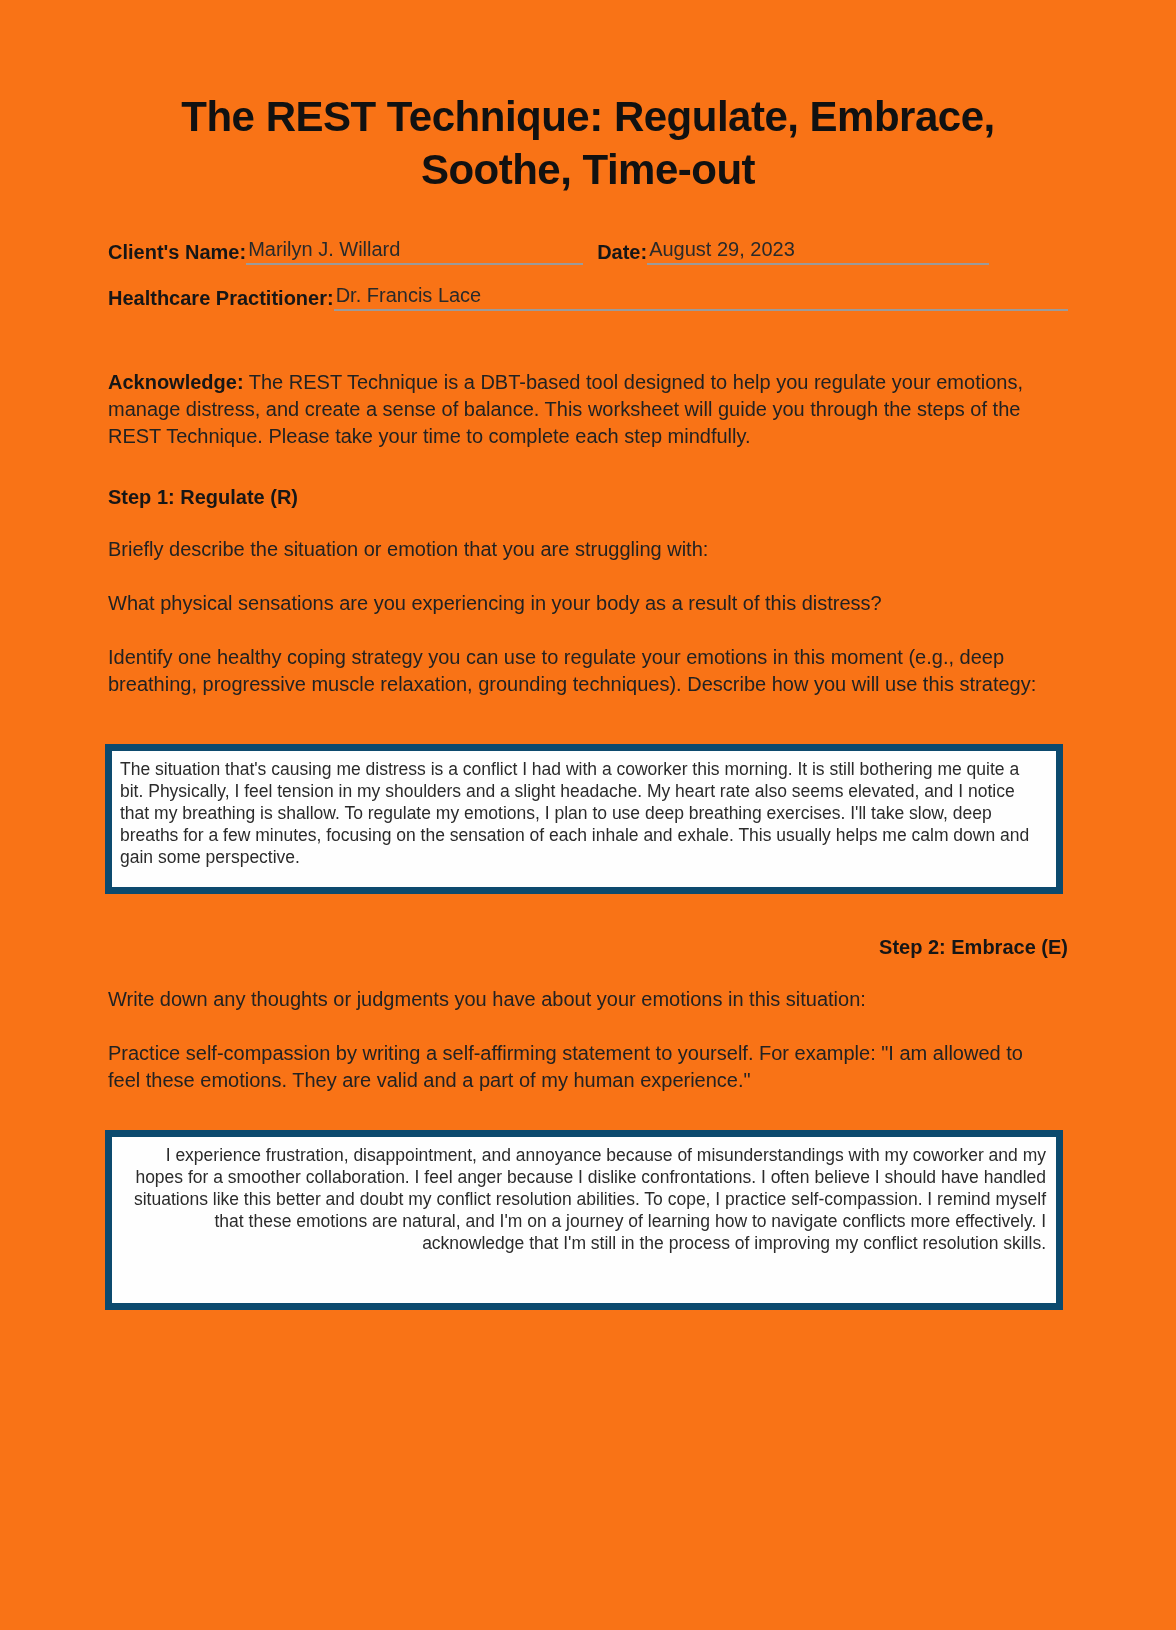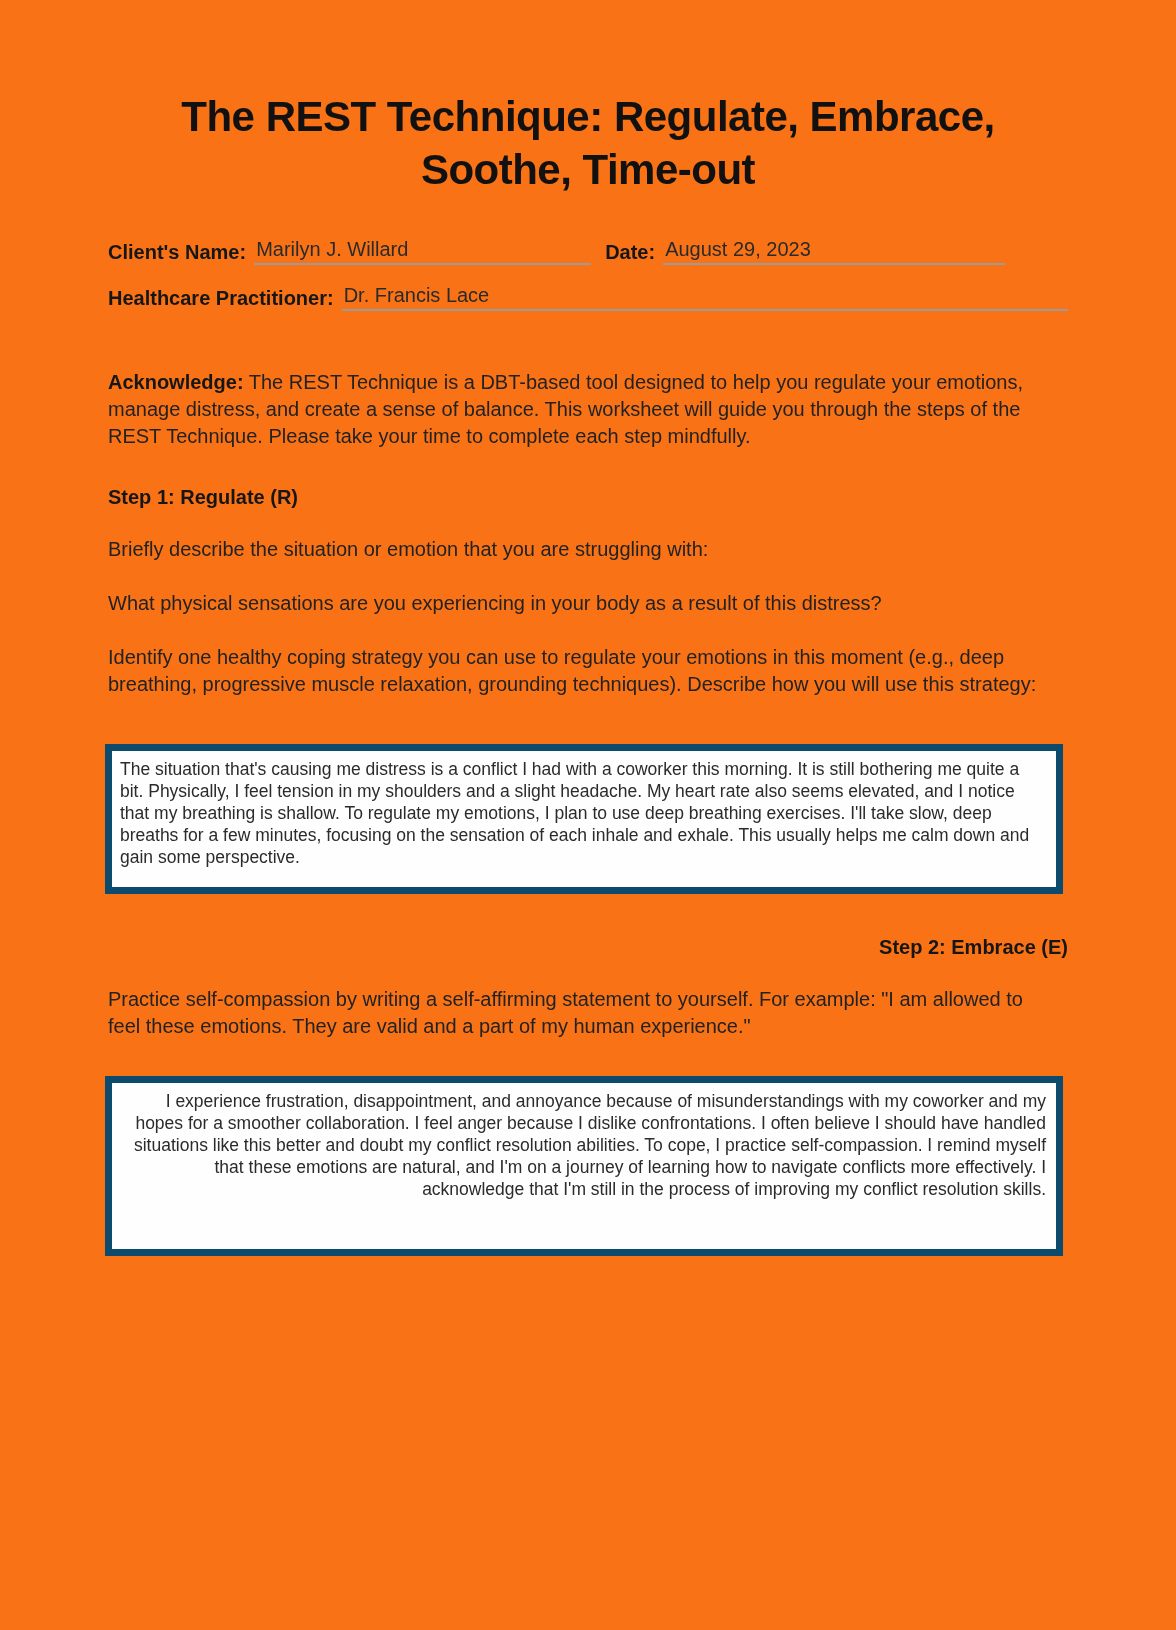--- a/index.html
+++ b/index.html
@@ -34,21 +34,20 @@
     line-height: 26px;
     margin-bottom: 17px;
   }
   .field-label {
     font-weight: bold;
     white-space: nowrap;
     color: #161616;
   }
   .fill-line {
     border-bottom: 2px solid #9b9b9b;
-    margin-left: 8px;
     padding: 0 0 1px 2px;
     white-space: nowrap;
     color: #2a2a2a;
   }
   .w-name  { width: 335px; }
   .w-date  { width: 340px; }
   .w-pract { flex: 1; }
   .gap-right { margin-left: 14px; }
 
   .para {
@@ -128,20 +127,21 @@
 
   <p class="para">Identify one healthy coping strategy you can use to regulate your emotions in this moment (e.g., deep breathing, progressive muscle relaxation, grounding techniques). Describe how you will use this strategy:</p>
 
   <div class="answer-box answer-box-1">
     <span>The situation that's causing me distress is a conflict I had with a coworker this morning. It is still bothering me quite a bit. Physically, I feel tension in my shoulders and a slight headache. My heart rate also seems elevated, and I notice that my breathing is shallow. To regulate my emotions, I plan to use deep breathing exercises. I'll take slow, deep breaths for a few minutes, focusing on the sensation of each inhale and exhale. This usually helps me calm down and gain some perspective.</span>
   </div>
 
   <div class="step-heading after-box">Step 2: Embrace (E)</div>
 
 
+  <p class="para">Write down any thoughts or judgments you have about your emotions in this situation:</p>
 
   <p class="para">Practice self-compassion by writing a self-affirming statement to yourself. For example: "I am allowed to feel these emotions. They are valid and a part of my human experience."</p>
 
   <div class="answer-box answer-box-2">
     <span>I experience frustration, disappointment, and annoyance because of misunderstandings with my coworker and my hopes for a smoother collaboration. I feel anger because I dislike confrontations. I often believe I should have handled situations like this better and doubt my conflict resolution abilities. To cope, I practice self-compassion. I remind myself that these emotions are natural, and I'm on a journey of learning how to navigate conflicts more effectively. I acknowledge that I'm still in the process of improving my conflict resolution skills.</span>
   </div>
 
 </div>
 
 </body></html>

